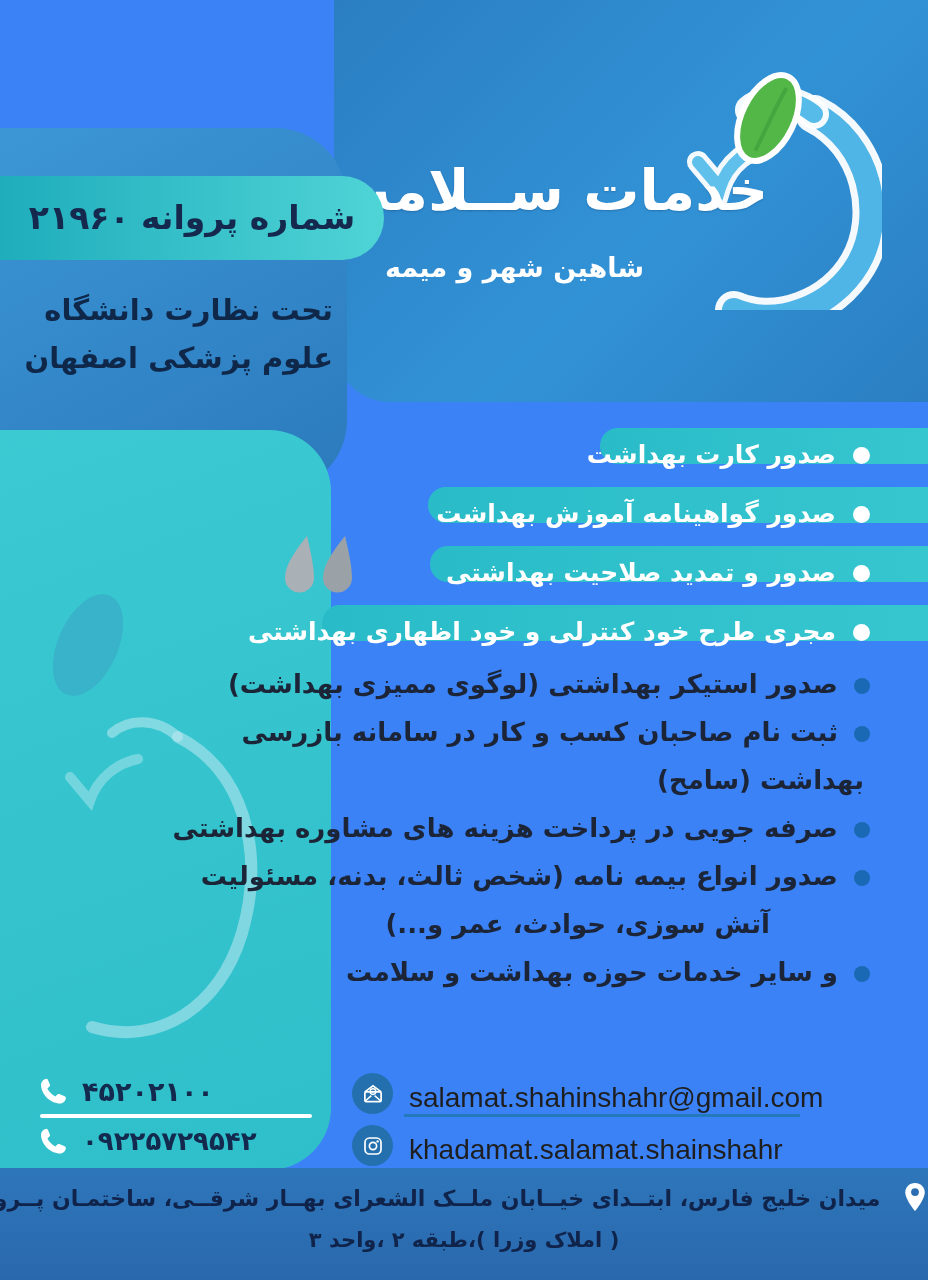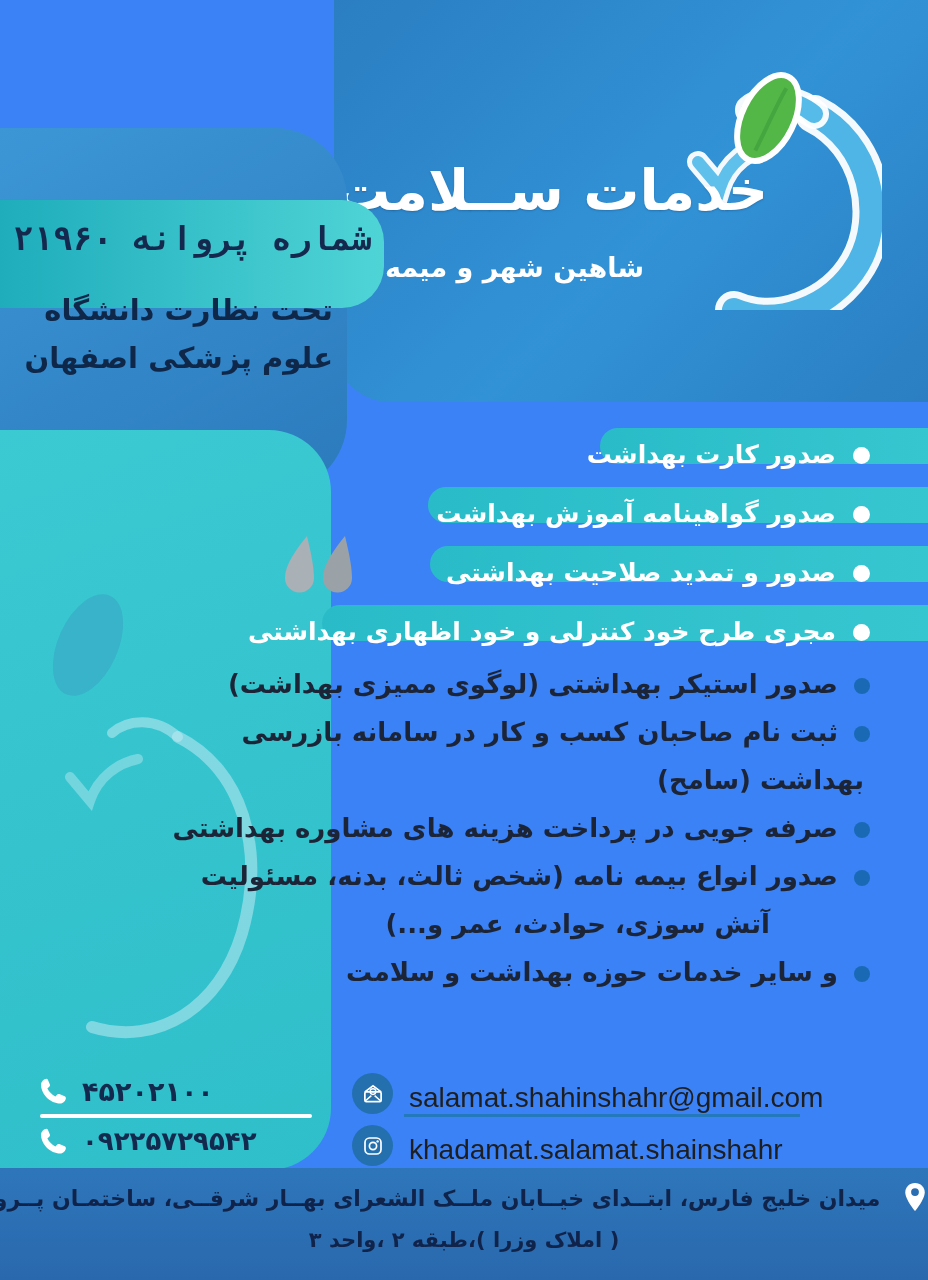--- a/index.html
+++ b/index.html
@@ -26,24 +26,23 @@
     font-size:27px; font-weight:bold; white-space:nowrap;
   }
   .logo-svg{position:absolute; left:664px; top:66px; width:218px; height:244px;}
   
   .license-blob{
     position:absolute; left:0; top:128px; width:347px; height:364px;
     background:linear-gradient(150deg,#3c96d6 0%,#2b7abc 100%);
     border-radius:0 72px 72px 0;
   }
   .license-banner{
-    position:absolute; left:0; top:200px; width:384px; height:108px;
+    position:absolute; left:0; top:176px; width:384px; height:84px;
     background:linear-gradient(90deg,#1fadbc 0%,#4fd4d6 100%);
     border-radius:0 42px 42px 0;
-    font-family:Liberation Mono, monospace;
   }
   .license-banner .txt{
     display:block; direction:rtl; text-align:center;
     line-height:84px; font-size:33px; font-weight:bold; color:#15294e;
     white-space:nowrap;
   }
   .supervision{
     position:absolute; left:30px; top:286px; width:303px;
     direction:rtl; text-align:right; color:#0f2749;
     font-size:29px; font-weight:bold; line-height:48px; white-space:nowrap;

